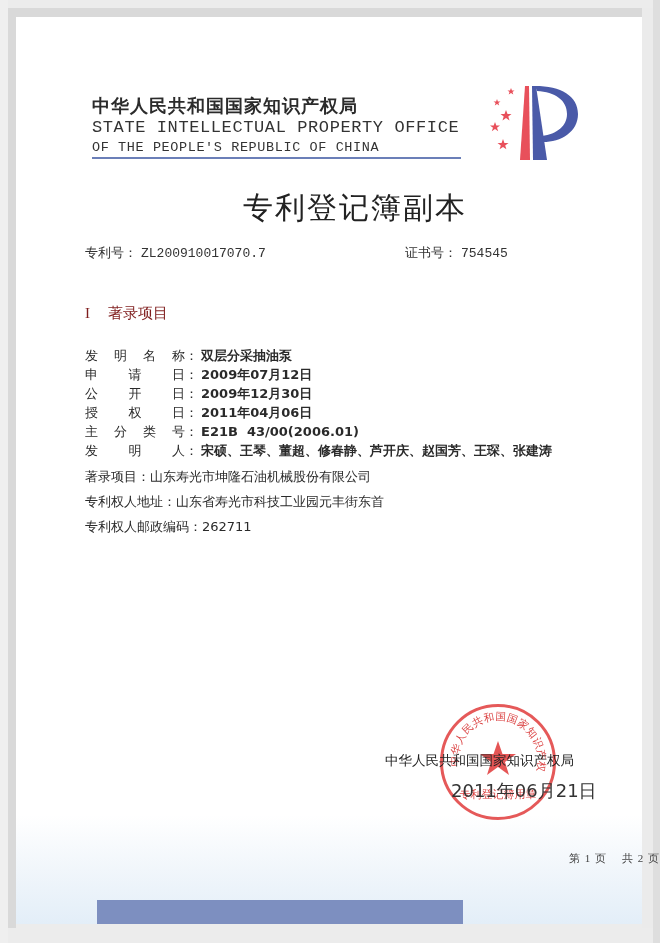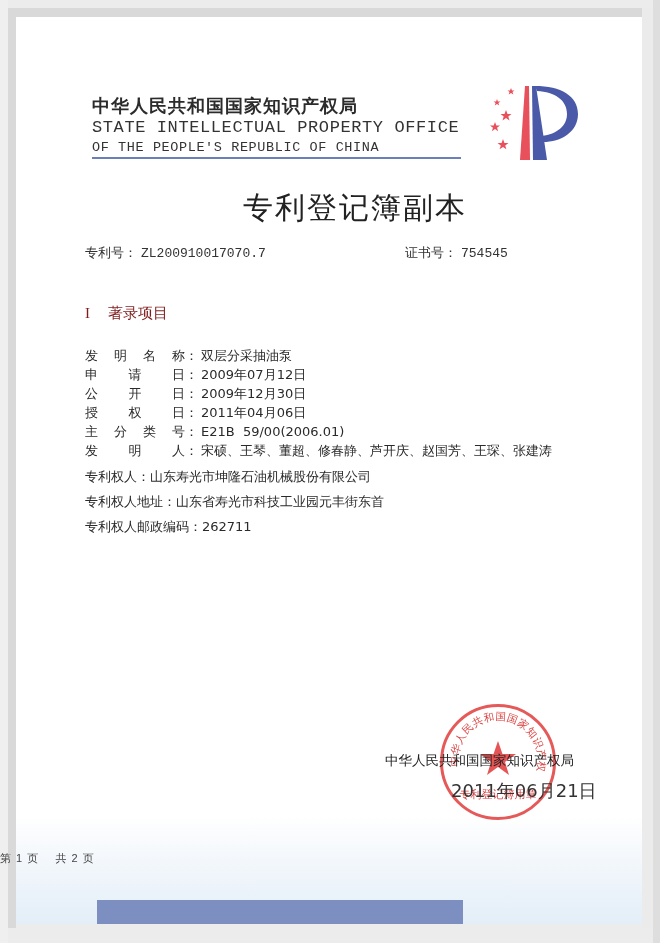--- a/index.html
+++ b/index.html
@@ -27,32 +27,32 @@
   .title { left:0; width:660px; text-align:center; top:188px; font-size:30px; letter-spacing:2px; color:#222; font-family:"DejaVu Sans", sans-serif; font-weight:300;margin-left:25px; }
   .meta { top:244px; font-size:13px; color:#333; }
   .meta .lbl { font-family:"DejaVu Sans", sans-serif; }
   .meta .val { font-family:"Liberation Mono", "DejaVu Sans Mono", monospace; margin-left:4px; }
   .section { left:85px; top:304px; font-size:15px; color:#7f1d1d; font-family:"DejaVu Sans", sans-serif; }
   .section .roman { font-family:"Liberation Serif", serif; margin-right:18px; }
   .rows { position:absolute; left:85px; top:346px; font-family:"DejaVu Sans", sans-serif; font-size:13px; color:#2a2a2a; }
   .row { height:19px; line-height:19px; display:flex; white-space:nowrap; }
   .row .k { width:113px; display:flex; justify-content:space-between; padding-right:3px; }
   .row .k span { display:inline-block; }
-  .row .v { margin-left:0; }
+  .row .v { margin-left:0;font-weight:bold; }
   .info { position:absolute; left:85px; top:464px; font-family:"DejaVu Sans", sans-serif; font-size:13px; color:#2a2a2a; }
   .info .line { height:25px; line-height:25px; white-space:nowrap; }
   .seal {
     position:absolute; left:440px; top:704px; width:116px; height:116px; border-radius:50%;
     border:3px solid rgba(225,60,60,0.85); box-sizing:border-box;
   }
   .seal svg { position:absolute; left:0; top:0; }
   .seal-bottom { position:absolute; left:0; width:110px; top:68px; text-align:center; font-size:11px; color:rgba(215,45,45,0.9); font-family:Liberation Sans, sans-serif; }
   .issuer { left:385px; top:752px; font-size:13.5px; color:#222; font-family:"DejaVu Sans", sans-serif; }
   .issue-date { left:451px; top:779px; font-size:18px; color:#333; font-family:"DejaVu Sans", sans-serif; }
-  .pager { left:0; width:660px; text-align:left; top:851px; font-size:11px; color:#444; font-family:Liberation Sans, sans-serif; letter-spacing:1px; }
+  .pager { left:0; width:660px; text-align:right; top:851px; font-size:11px; color:#444; font-family:Liberation Serif, serif; letter-spacing:1px; }
   .bottom-bar { position:absolute; left:97px; top:900px; width:366px; height:24px; background:#7d8fc0; }
 </style>
 </head>
 <body>
 
 <div class="frame-outer-left"></div>
 <div class="frame-edge-right"></div>
 <div class="frame-band-top"></div>
 <div class="frame-band-left"></div>
 <div class="frame-band-right"></div>
@@ -127,34 +127,34 @@
     </div>
     <div class="v">2011年04月06日</div>
   </div>
   <div class="row">
     <div class="k">
       <span>主</span>
         <span>分</span>
         <span>类</span>
         <span>号：</span>
     </div>
-    <div class="v" style="white-space:pre;">E21B  59/00(2006.01)</div>
+    <div class="v" style="white-space:pre;">E21B  43/00(2006.01)</div>
   </div>
   <div class="row">
     <div class="k">
       <span>发</span>
         <span>明</span>
         <span>人：</span>
     </div>
     <div class="v">宋硕、王琴、董超、修春静、芦开庆、赵国芳、王琛、张建涛</div>
   </div>
 </div>
 
 <div class="info">
-  <div class="line">专利权人：山东寿光市坤隆石油机械股份有限公司</div>
+  <div class="line">著录项目：山东寿光市坤隆石油机械股份有限公司</div>
   <div class="line">专利权人地址：山东省寿光市科技工业园元丰街东首</div>
   <div class="line">专利权人邮政编码：262711</div>
 </div>
 
 <div class="seal">
   <svg width="110" height="110" viewBox="0 0 110 110">
     <defs>
       <path id="sealArc" d="M16,62 A40,40 0 1,1 94,62"></path>
     </defs>
     <text font-size="10.5" fill="rgba(215,45,45,0.9)" font-family="DejaVu Sans, sans-serif" letter-spacing="0.5">

